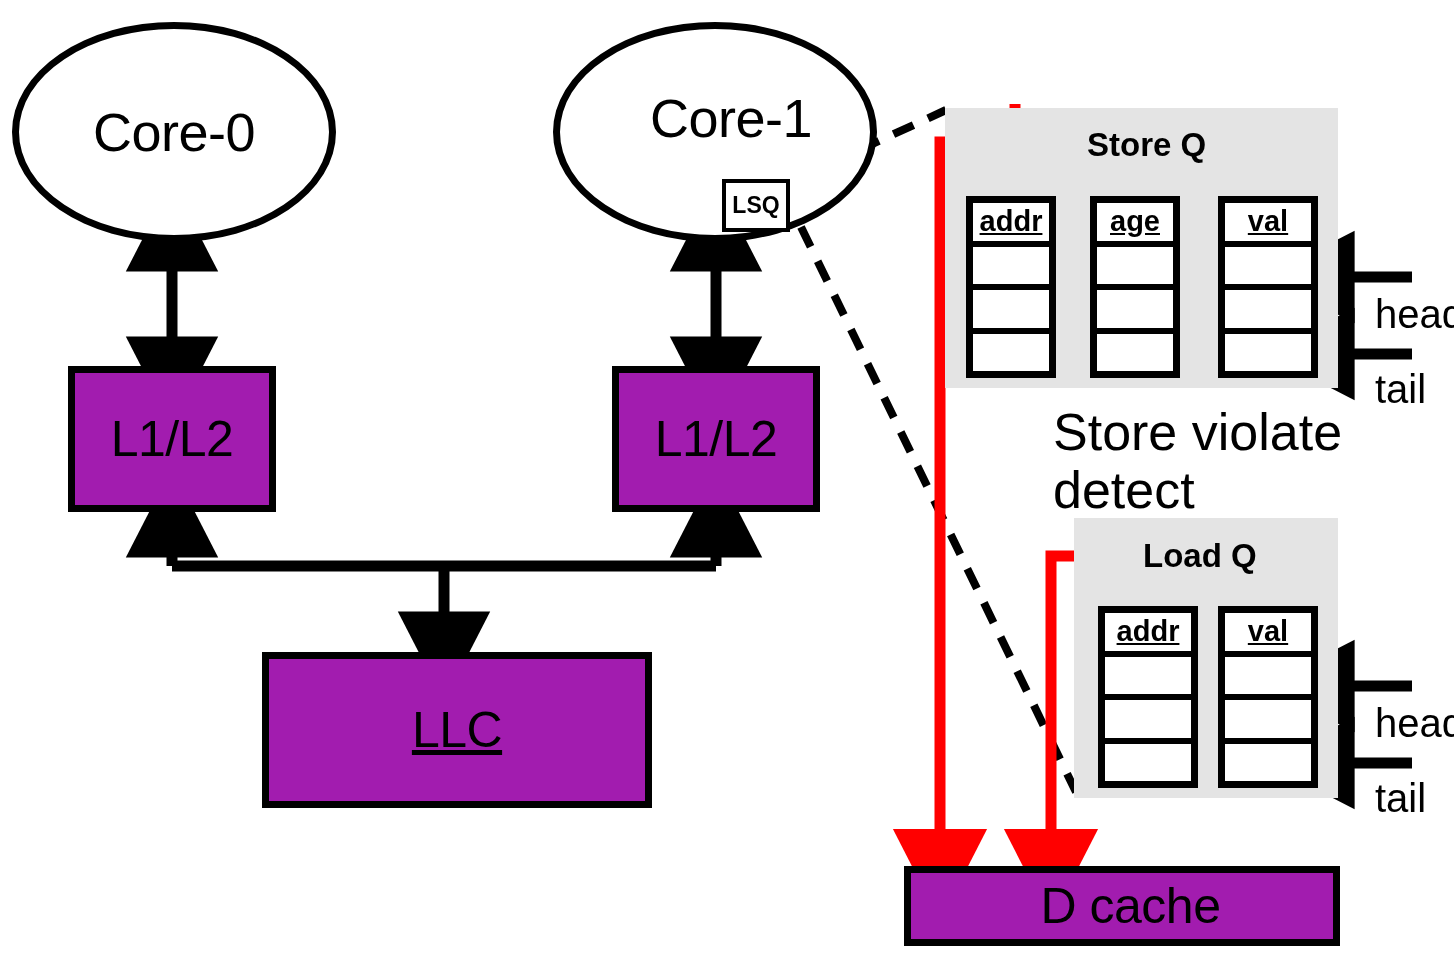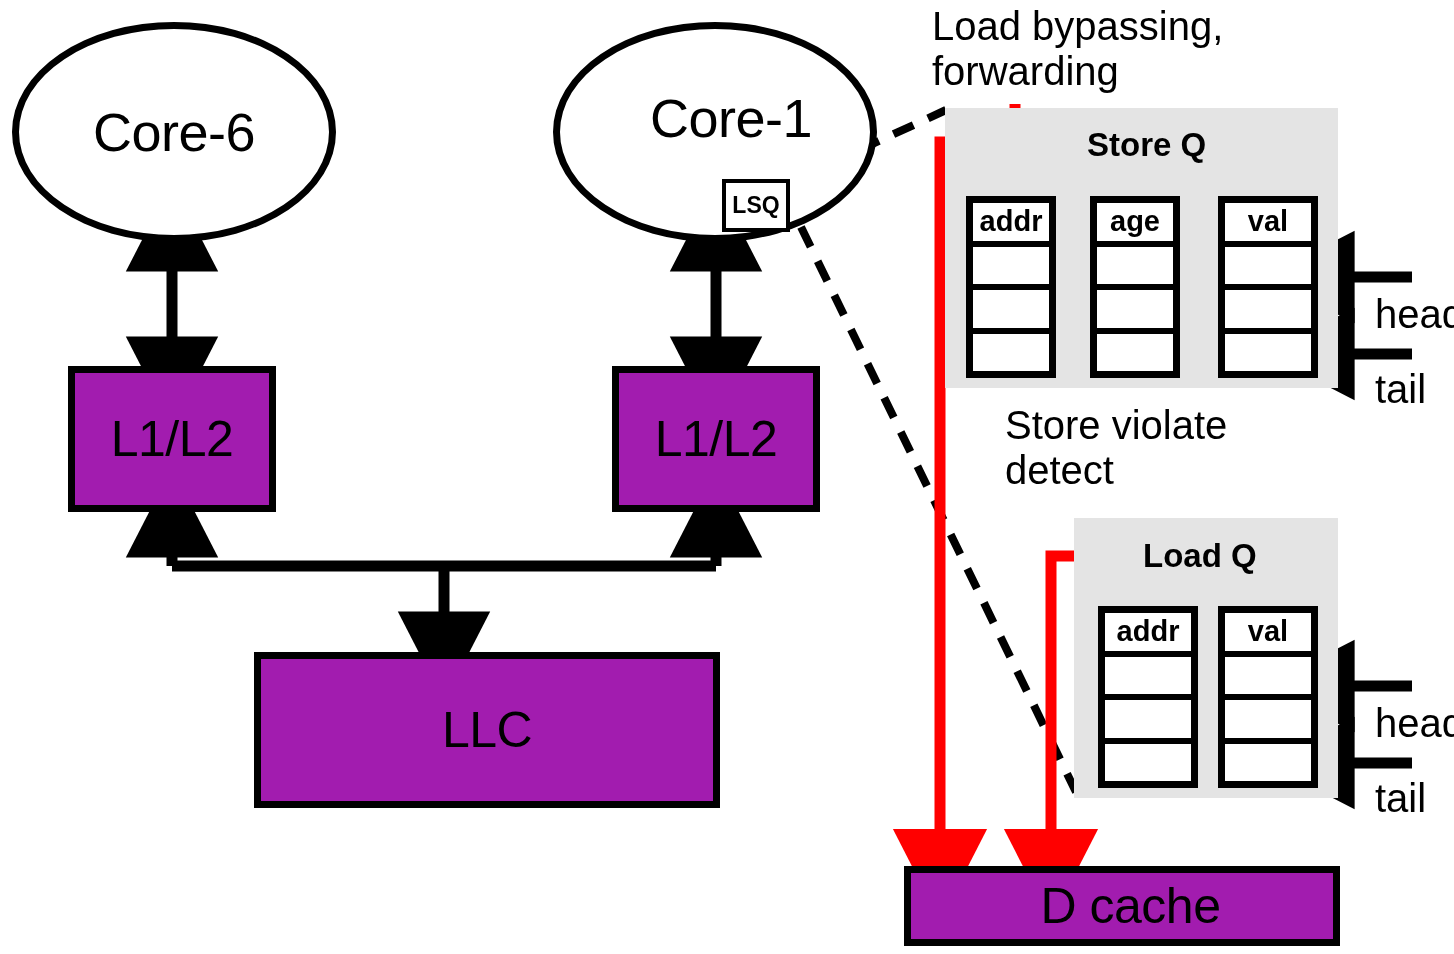--- a/index.html
+++ b/index.html
@@ -108,31 +108,32 @@
     align-items: center;
     justify-content: center;
     background: #ffffff;
   }
   .qcell:last-child { border-bottom: none; }
   .qcell .clabel {
     font-size: 29px;
     font-weight: 700;
     color: #000000;
     line-height: 1;
+    text-decoration: underline;
   }
 
   
   .caption {
     position: absolute;
     color: #000000;
     line-height: 1.12;
     white-space: pre-line;
   }
   .cap-top      { font-size: 40px; }
-  .cap-violate  { font-size: 40px; }
+  .cap-violate  { font-size: 52px; margin-left: 48px; }
   .cap-ht       { font-size: 40px; margin-left: 18px; }
 </style>
 </head>
 <body>
 
 <div id="stage">
 
   <svg id="wires" viewBox="0 0 1454 954" width="1454" height="954" xmlns="http://www.w3.org/2000/svg">
     <defs>
       <marker id="ah-black" markerWidth="9" markerHeight="9" refX="2.6" refY="4.5" orient="auto" markerUnits="strokeWidth">
@@ -194,47 +195,45 @@
     <g>
       <path d="M1126,518 L1126,608" stroke="#FF0000" stroke-width="11" fill="none" marker-end="url(#ah-red)"></path>
     </g>
 
     <g>
       <path d="M1126,556 L1051,556 L1051,855" stroke="#FF0000" stroke-width="11" fill="none" stroke-linejoin="miter" marker-end="url(#ah-red)"></path>
     </g>
   </svg>
 
   <div class="node-ellipse" style="left:12px; top:22px; width:324px; height:220px;">
-    <span class="nlabel">Core-6</span>
+    <span class="nlabel">Core-0</span>
   </div>
 
   <div class="node-ellipse" style="left:553px; top:22px; width:324px; height:220px;">
     <span class="nlabel" style="position:relative; top:-14px;margin-left:32px;">Core-1</span>
   </div>
   <div class="lsq-box" style="left:722px; top:179px; width:68px; height:53px;">
     <span class="nlabel">LSQ</span>
   </div>
 
   <div class="node-box" style="left:68px; top:366px; width:208px; height:146px;">
     <span class="nlabel">L1/L2</span>
   </div>
   <div class="node-box" style="left:612px; top:366px; width:208px; height:146px;">
     <span class="nlabel">L1/L2</span>
   </div>
 
-  <div class="node-box" style="left:254px; top:652px; width:466px; height:156px;">
+  <div class="node-box" style="left:262px; top:652px; width:390px; height:156px;text-decoration:underline;">
     <span class="nlabel">LLC</span>
   </div>
 
   <div class="node-box" style="left:904px; top:866px; width:436px; height:80px;padding-left:17px;">
     <span class="nlabel">D cache</span>
   </div>
 
-  <div class="caption cap-top" style="left:932px; top:4px; width:330px;">Load bypassing,
-forwarding</div>
 
   <div class="qpanel" style="left:945px; top:108px; width:393px; height:280px;"></div>
 
   <div class="qtitle" style="left:1087px; top:128px;">Store Q</div>
 
   <div class="qcol" style="left:966px; top:196px; width:90px; height:182px;">
     <div class="qcell">
       <span class="clabel">addr</span>
     </div>
     <div class="qcell">

